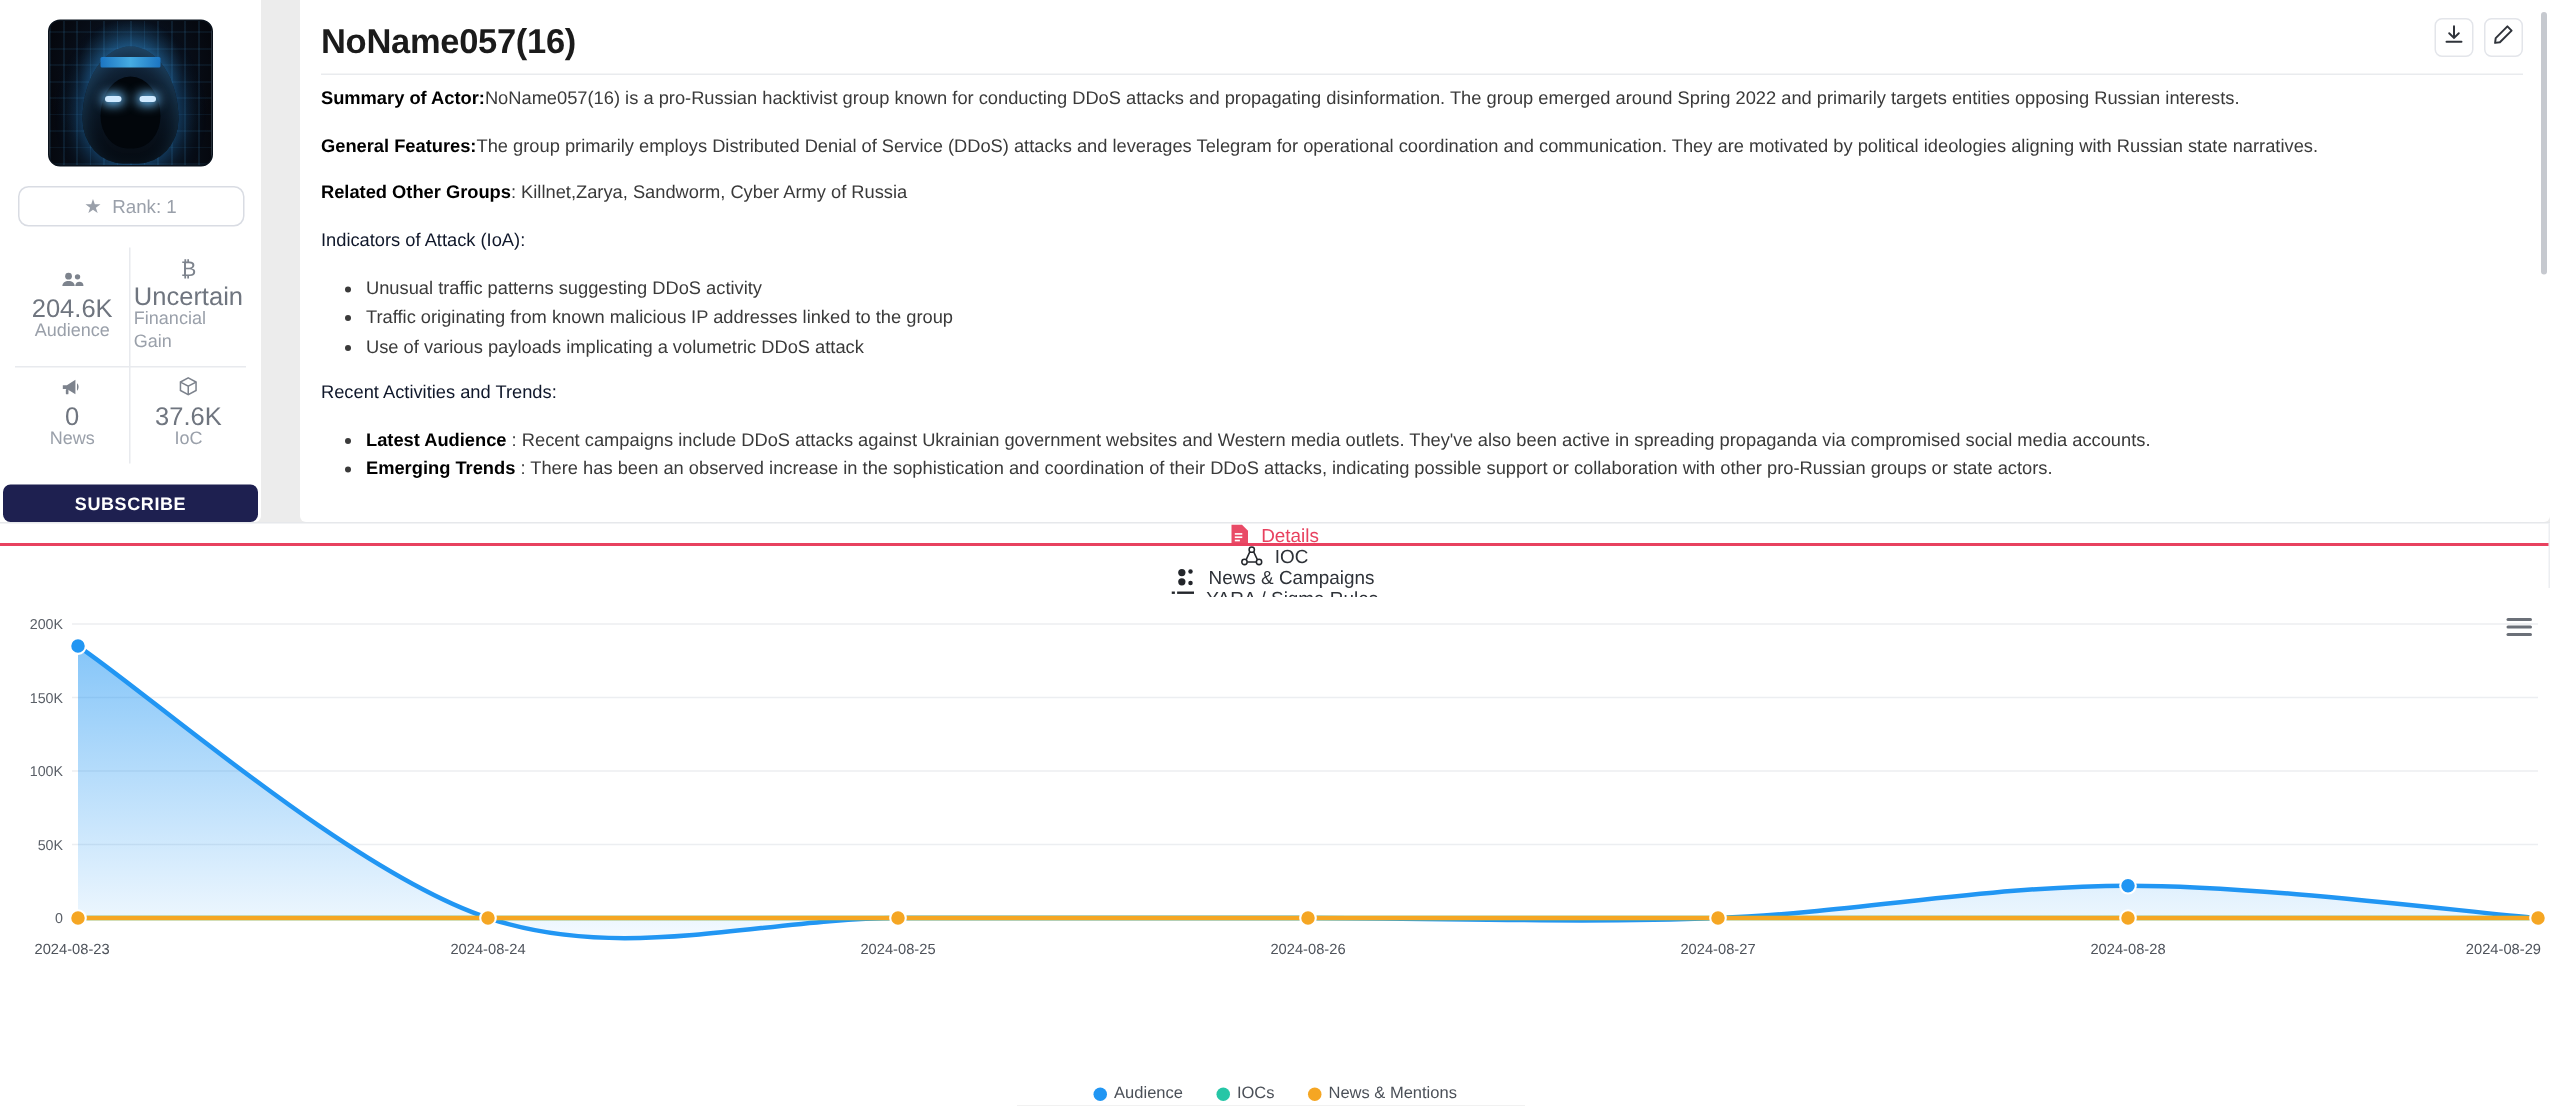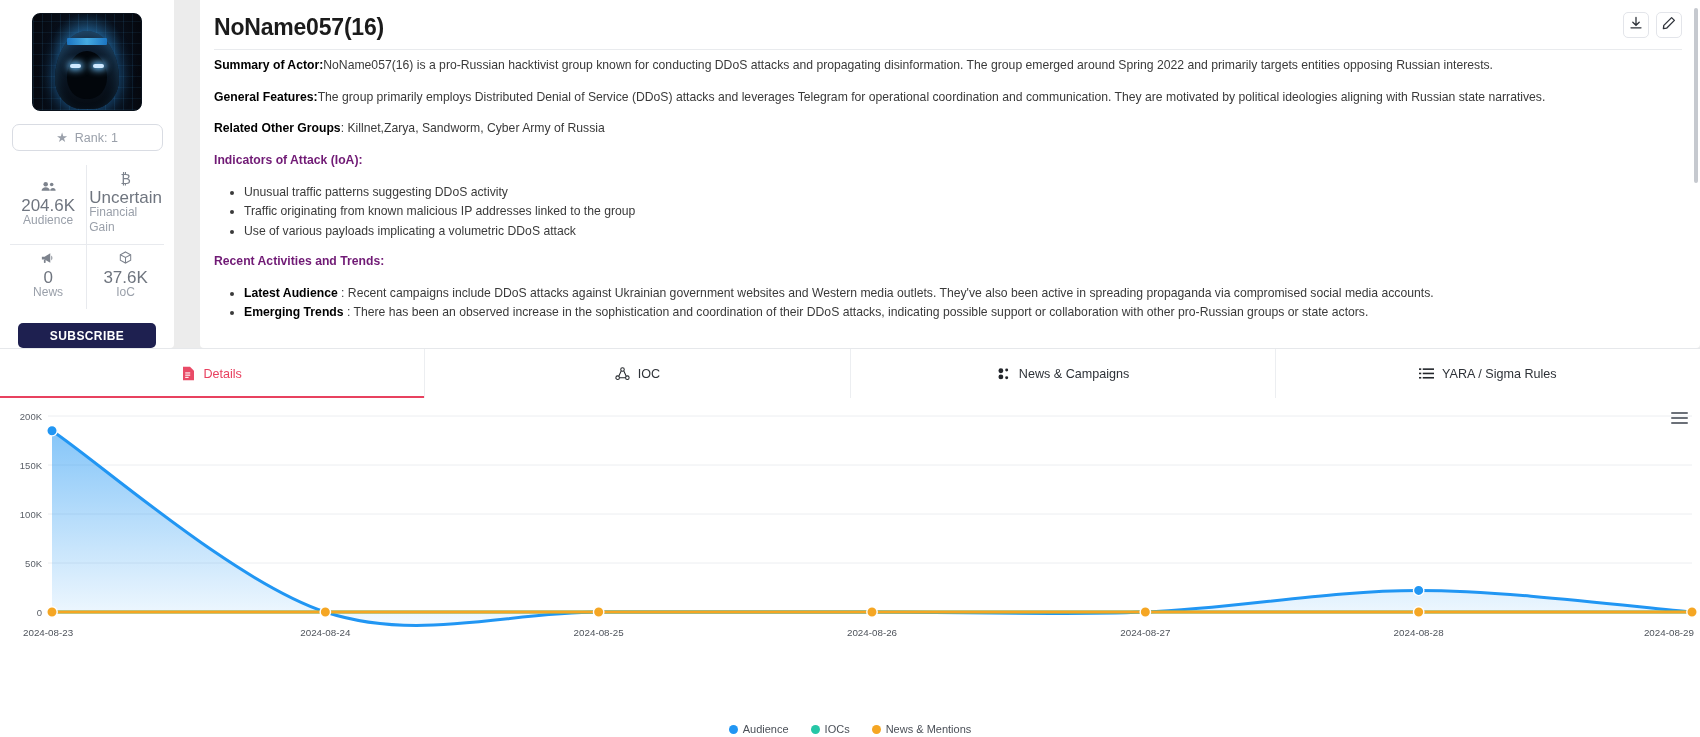--- a/index.html
+++ b/index.html
@@ -72,21 +72,21 @@
     display:flex; flex-direction:column; align-items:center; justify-content:center;
     padding:6px 2px 9px; color:#8e949e;
   }
   .stat.bl { border-left:1px solid #e8eaee; }
   .stat.bt { border-top:1px solid #e8eaee; }
   .stat .ic { font-size:14px; line-height:16px; color:#7d838d; margin-bottom:3px; }
   .stat .val { font-size:17px; color:#6f757f; line-height:15px; }
   .stat .lab { font-size:12px; color:#9aa0aa; line-height:15px; }
 
   .subscribe {
-    margin-top:14px; width:138px; height:27px; background:#1e2050; color:#fff;
+    margin-top:14px; width:170px; height:27px; background:#1e2050; color:#fff;
     border:none; border-radius:5px; font-size:12px; font-weight:bold; letter-spacing:.4px;
     cursor:pointer; font-family:inherit;
   }
 
   
   .desc-card {
     flex:1; background:#fff; margin-left:26px; margin-right:0; border-radius:0 0 4px 4px;
     padding:10px 18px 10px 14px; position:relative; overflow:hidden;
   }
   .desc-head { display:flex; align-items:flex-start; justify-content:space-between; }
@@ -96,31 +96,32 @@
     width:26px; height:26px; border:1px solid #e3e5ea; border-radius:5px; background:#fff;
     display:flex; align-items:center; justify-content:center; cursor:pointer; color:#3b3f47;
   }
   .divider { height:1px; background:#e9ebee; margin:0 0 7px 0; }
 
   .desc-body { font-size:12.2px; line-height:1.45; color:#3a3a3a; }
   .desc-body p { margin:0 0 14px 0; }
   .desc-body b { color:#000000; font-weight:bold; }
   .desc-body ul { margin:0 0 12px 0; padding-left:30px; }
   .desc-body li { margin:0 0 2px 0; }
-  .sec-head { font-weight:bold; color:#701a75; margin:0 0 12px 0; }
+  .sec-head { font-weight:normal; color:#0f172a; margin:0 0 12px 0; }
 
   .vscroll {
     position:absolute; right:2px; top:8px; width:4px; height:175px;
     background:#c6c9cf; border-radius:2px;
   }
 
   
   .tabs {
     display:flex; background:#fff; height:50px; border-top:1px solid #e6e8eb;
     box-shadow:0 1px 2px rgba(0,0,0,.04);
+    flex-direction:column;
   }
   .tab {
     flex:1; display:flex; align-items:center; justify-content:center; gap:8px;
     font-size:12.6px; color:#2e3238; cursor:pointer; border-right:1px solid #eceef1;
     position:relative;
   }
   .tab:last-child { border-right:none; }
   .tab .ticon { display:flex; align-items:center; }
   .tab.active { color:#e8415f; }
   .tab.active::after {

